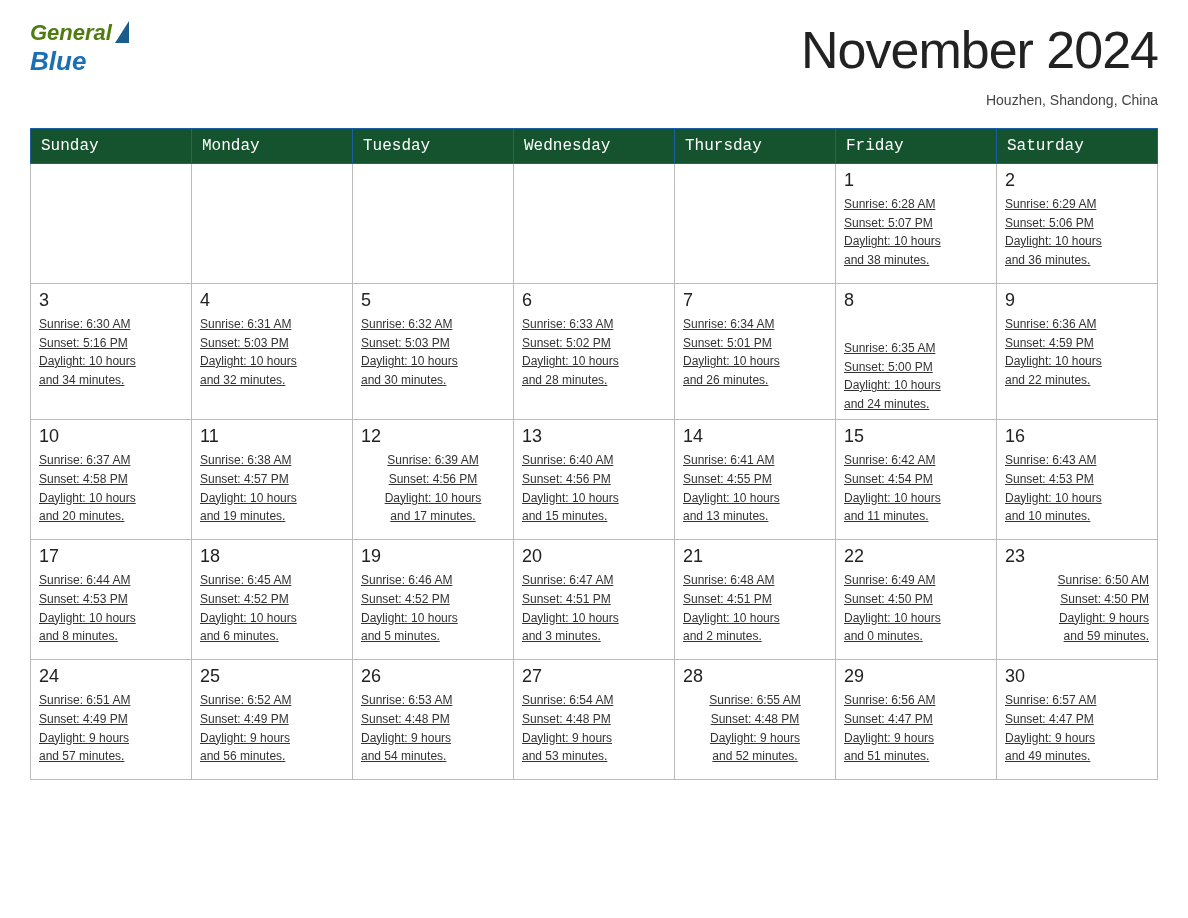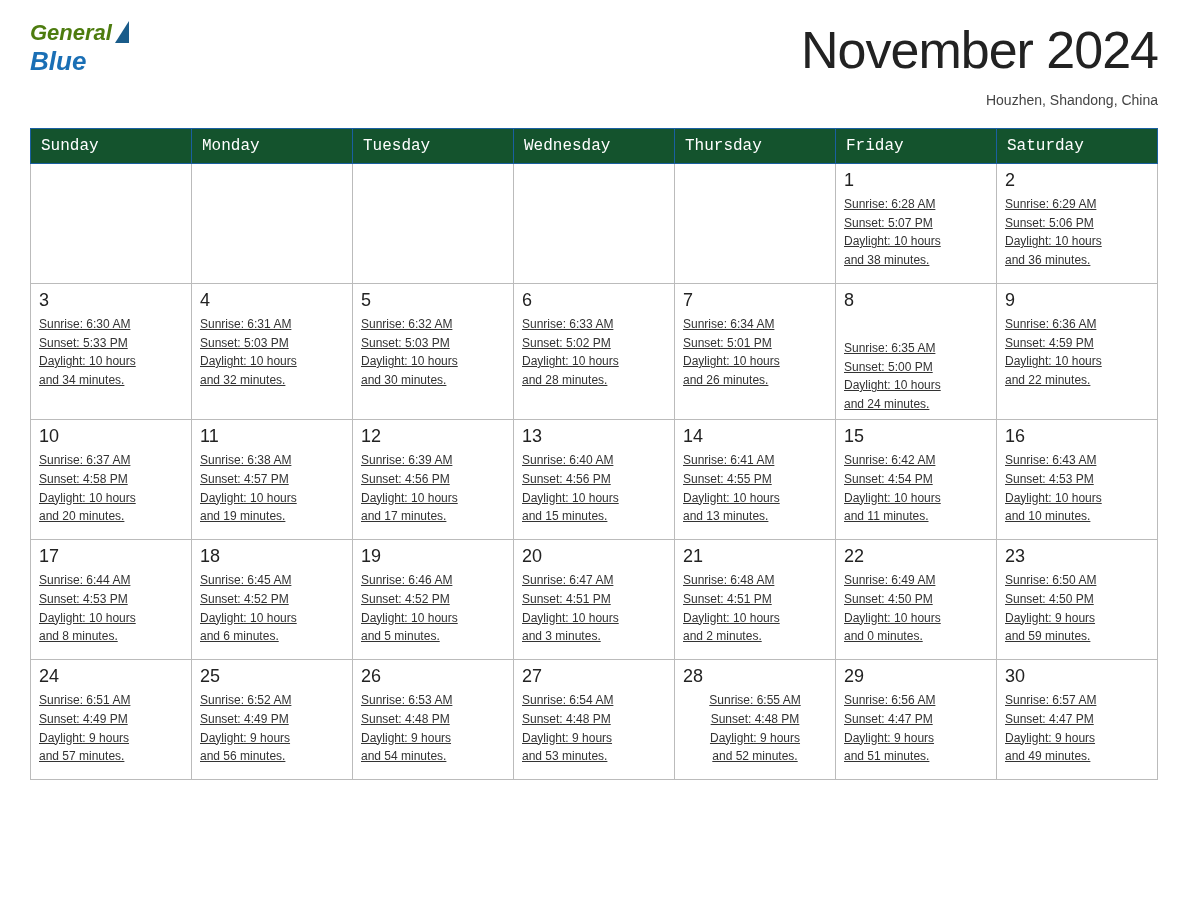--- a/index.html
+++ b/index.html
@@ -154,21 +154,21 @@
           <div class="day-info" style="white-space: pre-line;">Sunrise: 6:29 AM
 Sunset: 5:06 PM
 Daylight: 10 hours
 and 36 minutes.</div>
         </td>
       </tr>
       <tr>
         <td>
           <span class="day-number">3</span>
           <div class="day-info" style="white-space: pre-line;">Sunrise: 6:30 AM
-Sunset: 5:33 PM
+Sunset: 5:16 PM
 Daylight: 10 hours
 and 34 minutes.</div>
         </td>
         <td>
           <span class="day-number">4</span>
           <div class="day-info" style="white-space: pre-line;">Sunrise: 6:31 AM
 Sunset: 5:03 PM
 Daylight: 10 hours
 and 32 minutes.</div>
         </td>
@@ -218,21 +218,21 @@
         </td>
         <td>
           <span class="day-number">11</span>
           <div class="day-info" style="white-space: pre-line;">Sunrise: 6:38 AM
 Sunset: 4:57 PM
 Daylight: 10 hours
 and 19 minutes.</div>
         </td>
         <td>
           <span class="day-number">12</span>
-          <div class="day-info" style="white-space: pre-line;">Sunrise: 6:39 AM
+          <div class="day-info" style="white-space: pre-line; text-align: center;">Sunrise: 6:39 AM
 Sunset: 4:56 PM
 Daylight: 10 hours
 and 17 minutes.</div>
         </td>
         <td>
           <span class="day-number">13</span>
           <div class="day-info" style="white-space: pre-line;">Sunrise: 6:40 AM
 Sunset: 4:56 PM
 Daylight: 10 hours
 and 15 minutes.</div>
@@ -297,21 +297,21 @@
         </td>
         <td>
           <span class="day-number">22</span>
           <div class="day-info" style="white-space: pre-line;">Sunrise: 6:49 AM
 Sunset: 4:50 PM
 Daylight: 10 hours
 and 0 minutes.</div>
         </td>
         <td>
           <span class="day-number">23</span>
-          <div class="day-info" style="white-space: pre-line;">Sunrise: 6:50 AM
+          <div class="day-info" style="white-space: pre-line; text-align: right;">Sunrise: 6:50 AM
 Sunset: 4:50 PM
 Daylight: 9 hours
 and 59 minutes.</div>
         </td>
       </tr>
       <tr>
         <td>
           <span class="day-number">24</span>
           <div class="day-info" style="white-space: pre-line;">Sunrise: 6:51 AM
 Sunset: 4:49 PM

